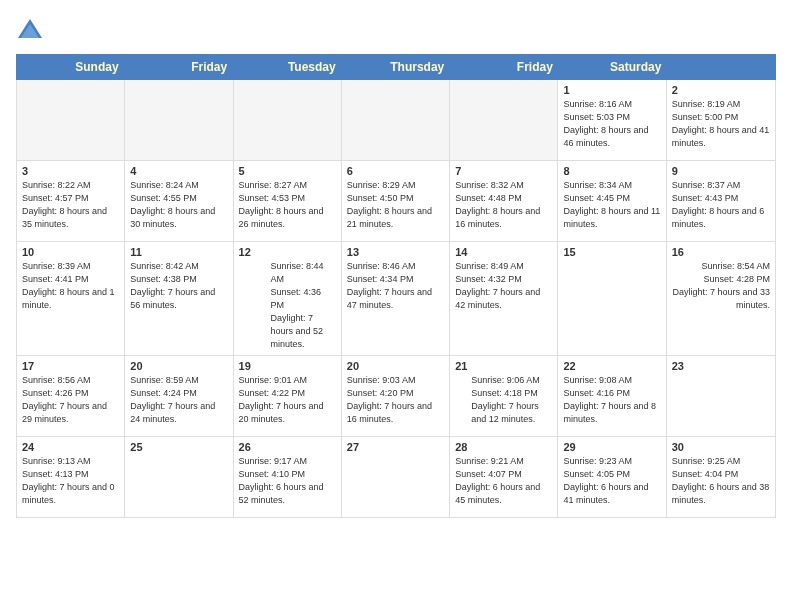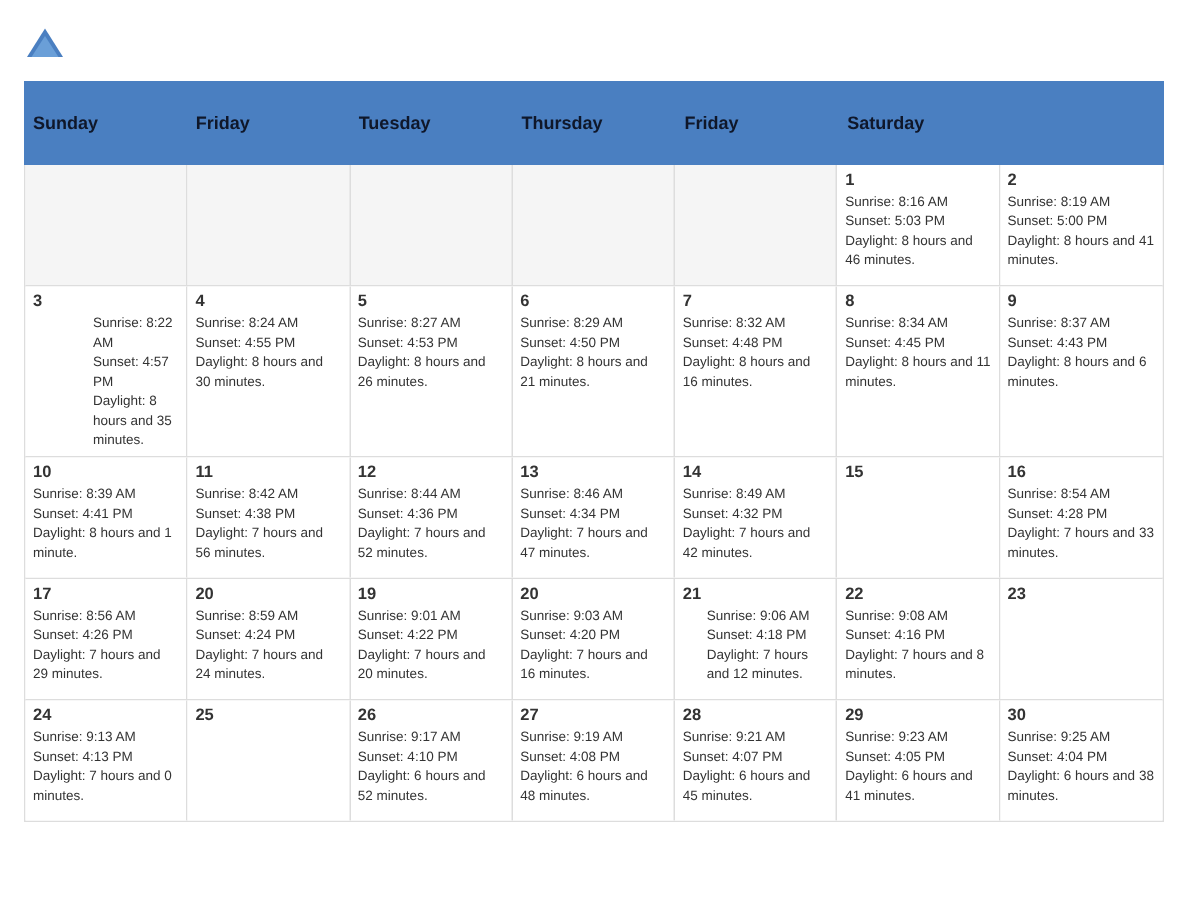--- a/index.html
+++ b/index.html
@@ -63,25 +63,25 @@
       flex: 1;
       display: flex;
       flex-direction: column;
     }
     .cal-header {
       display: grid;
       grid-template-columns: repeat(7, 1fr);
       background: #4a7fc1;
     }
     .cal-header-cell {
-      color: #0f172a;
+      color: #fef9c3;
       font-size: 12px;
       font-weight: bold;
-      padding: 21px 6px;
-      text-align: left;
+      padding: 6px 6px;
+      text-align: right;
     }
     .cal-body {
       flex: 1;
       display: flex;
       flex-direction: column;
     }
     .cal-row {
       display: grid;
       grid-template-columns: repeat(7, 1fr);
       flex: 1;
@@ -168,21 +168,21 @@
             <div class="cal-cell">
               <span class="day-num">2</span>
               <div class="day-info" style="white-space: pre-line;">Sunrise: 8:19 AM
 Sunset: 5:00 PM
 Daylight: 8 hours and 41 minutes.</div>
             </div>
           </div>
           <div class="cal-row">
             <div class="cal-cell">
               <span class="day-num">3</span>
-              <div class="day-info" style="white-space: pre-line; margin-left: 40px;">Sunrise: 8:22 AM
+              <div class="day-info" style="white-space: pre-line;">Sunrise: 8:22 AM
 Sunset: 4:57 PM
 Daylight: 8 hours and 35 minutes.</div>
             </div>
             <div class="cal-cell">
               <span class="day-num">4</span>
               <div class="day-info" style="white-space: pre-line;">Sunrise: 8:24 AM
 Sunset: 4:55 PM
 Daylight: 8 hours and 30 minutes.</div>
             </div>
             <div class="cal-cell">
@@ -224,42 +224,42 @@
 Daylight: 8 hours and 1 minute.</div>
             </div>
             <div class="cal-cell">
               <span class="day-num">11</span>
               <div class="day-info" style="white-space: pre-line;">Sunrise: 8:42 AM
 Sunset: 4:38 PM
 Daylight: 7 hours and 56 minutes.</div>
             </div>
             <div class="cal-cell">
               <span class="day-num">12</span>
-              <div class="day-info" style="white-space: pre-line;">Sunrise: 8:44 AM
+              <div class="day-info" style="white-space: pre-line; margin-left: 32px;">Sunrise: 8:44 AM
 Sunset: 4:36 PM
 Daylight: 7 hours and 52 minutes.</div>
             </div>
             <div class="cal-cell">
               <span class="day-num">13</span>
               <div class="day-info" style="white-space: pre-line;">Sunrise: 8:46 AM
 Sunset: 4:34 PM
 Daylight: 7 hours and 47 minutes.</div>
             </div>
             <div class="cal-cell">
               <span class="day-num">14</span>
               <div class="day-info" style="white-space: pre-line;">Sunrise: 8:49 AM
 Sunset: 4:32 PM
 Daylight: 7 hours and 42 minutes.</div>
             </div>
             <div class="cal-cell">
               <span class="day-num">15</span>
             </div>
             <div class="cal-cell">
               <span class="day-num">16</span>
-              <div class="day-info" style="white-space: pre-line;">Sunrise: 8:54 AM
+              <div class="day-info" style="white-space: pre-line; text-align: right;">Sunrise: 8:54 AM
 Sunset: 4:28 PM
 Daylight: 7 hours and 33 minutes.</div>
             </div>
           </div>
           <div class="cal-row">
             <div class="cal-cell">
               <span class="day-num">17</span>
               <div class="day-info" style="white-space: pre-line;">Sunrise: 8:56 AM
 Sunset: 4:26 PM
 Daylight: 7 hours and 29 minutes.</div>
@@ -309,23 +309,20 @@
               <span class="day-num">25</span>
             </div>
             <div class="cal-cell">
               <span class="day-num">26</span>
               <div class="day-info" style="white-space: pre-line;">Sunrise: 9:17 AM
 Sunset: 4:10 PM
 Daylight: 6 hours and 52 minutes.</div>
             </div>
             <div class="cal-cell">
               <span class="day-num">27</span>
-              <div class="day-info" style="white-space: pre-line;">Sunrise: 9:19 AM
-Sunset: 4:08 PM
-Daylight: 6 hours and 48 minutes.</div>
             </div>
             <div class="cal-cell">
               <span class="day-num">28</span>
               <div class="day-info" style="white-space: pre-line;">Sunrise: 9:21 AM
 Sunset: 4:07 PM
 Daylight: 6 hours and 45 minutes.</div>
             </div>
             <div class="cal-cell">
               <span class="day-num">29</span>
               <div class="day-info" style="white-space: pre-line;">Sunrise: 9:23 AM

